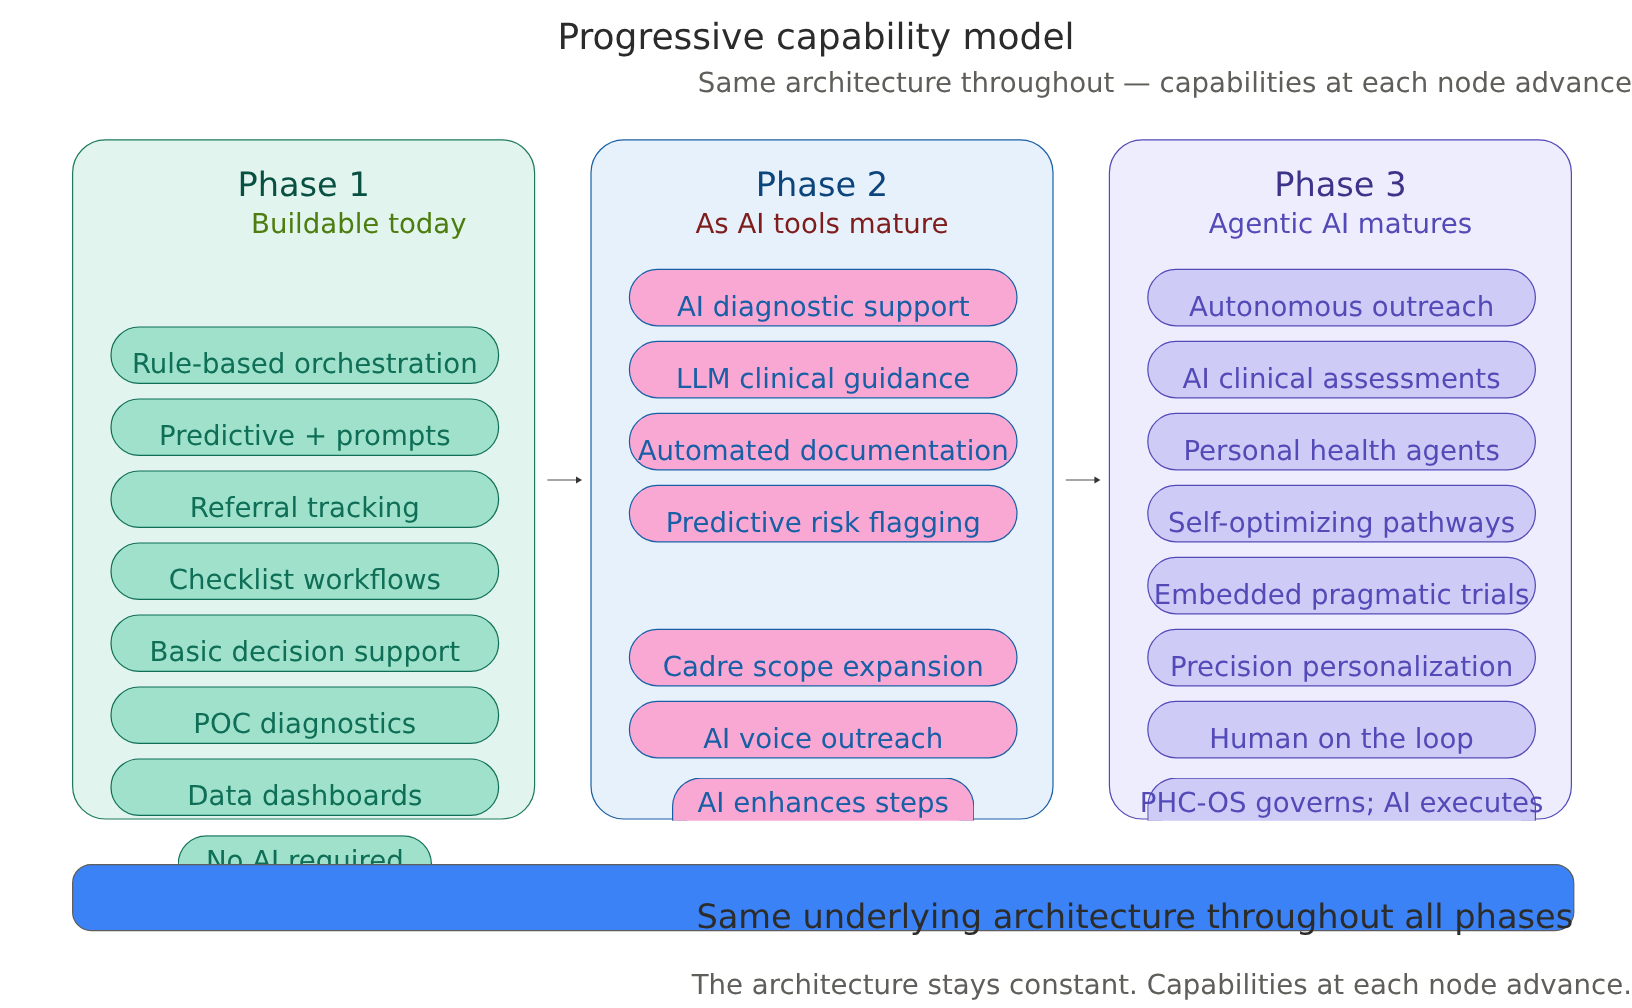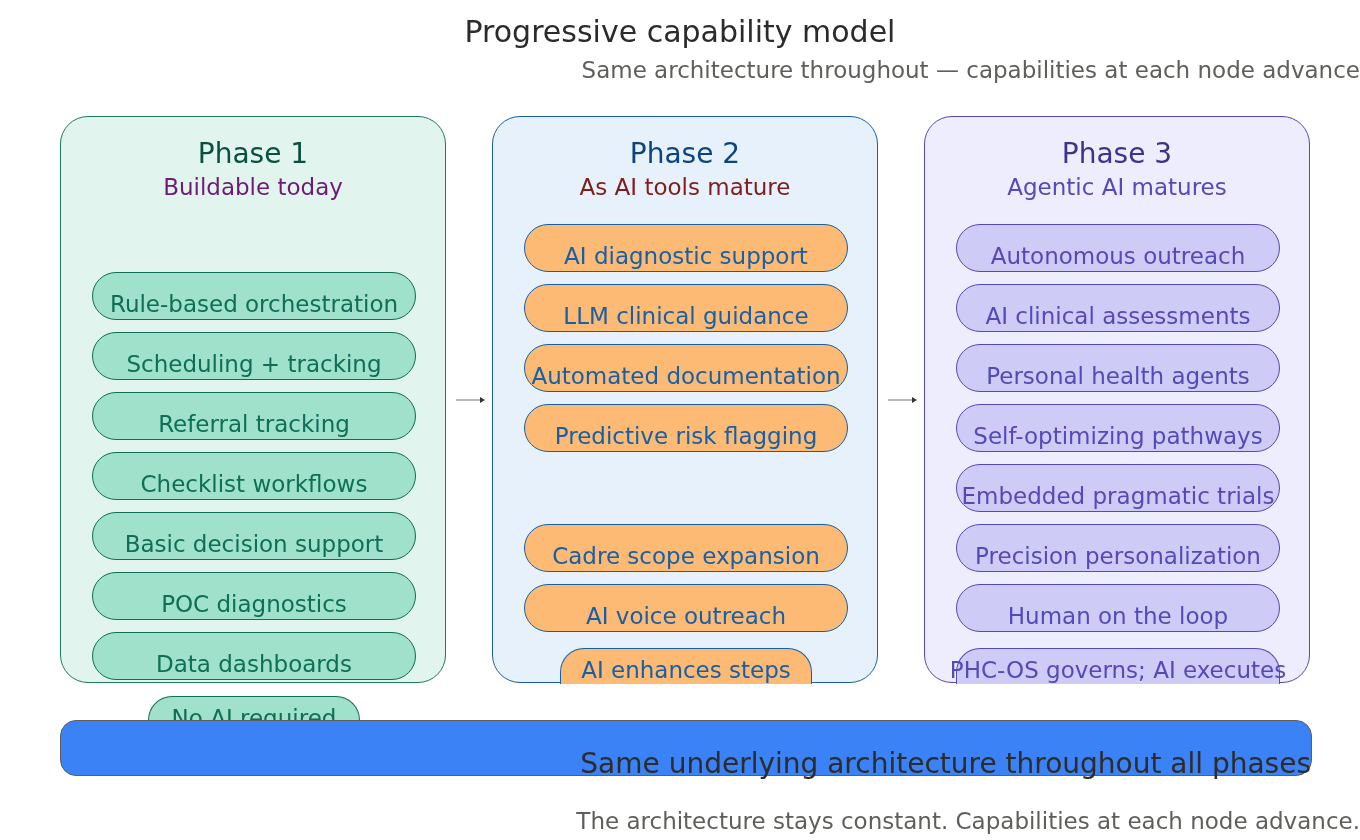--- a/index.html
+++ b/index.html
@@ -17,26 +17,26 @@
           box-sizing: border-box; border: 1.2px solid; white-space: nowrap; overflow: visible;
           display: flex; justify-content: center; }
   .pill span { position: relative; top: 16px; font-size: 23px; line-height: 30px; }
   .pill.last { left: 87px; width: 212px; height: 36px; border-bottom: none;
                border-radius: 24px 24px 0 0; }
   .phase.p2 .pill.last { left: 67px; width: 252px; }
   .phase.p3 .pill.last { left: 31px; width: 324px; }
   .pill.last span { top: 6px; }
 
   .p1 { left: 60px; background: #e1f5ee; border-color: #1d7a5c; }
-  .p1 .phase-title { color: #085041; } .p1 .phase-sub { color: #701a75; }
+  .p1 .phase-title { color: #085041; } .p1 .phase-sub { color: #4d7c0f; padding-left: 46px; }
   .p1 .pill { background: #9fe1cb; border-color: #0f6e56; color: #0f6e56; margin-top: 48px; }
 
   .p2 { left: 492px; background: #e6f1fb; border-color: #185fa5; }
   .p2 .phase-title { color: #0c447c; } .p2 .phase-sub { color: #7f1d1d; }
-  .p2 .pill { background: #fdba74; border-color: #185fa5; color: #185fa5; }
+  .p2 .pill { background: #f9a8d4; border-color: #185fa5; color: #185fa5; }
 
   .p3 { left: 924px; background: #eeedfe; border-color: #534ab7; }
   .p3 .phase-title { color: #3c3489; } .p3 .phase-sub { color: #534ab7; }
   .p3 .pill { background: #cecbf6; border-color: #534ab7; color: #534ab7; }
 
   .arrow { position: absolute; top: 394px; width: 30px; height: 12px; }
   .arrow svg { display: block; }
 
   .foundation { position: absolute; left: 60px; top: 720px; width: 1252px; height: 56px;
                 box-sizing: border-box; border: 1.2px solid #5f5e5a; border-radius: 16px;
@@ -51,21 +51,21 @@
 <div class="title">Progressive capability model</div>
 <div class="subtitle">Same architecture throughout — capabilities at each node advance</div>
 
 <div class="phase p1">
   <div class="phase-title">Phase 1</div>
   <div class="phase-sub">Buildable today</div>
   <div class="pill" style="top:107px">
       <span>Rule-based orchestration</span>
     </div>
   <div class="pill" style="top:167px">
-      <span>Scheduling + tracking</span>
+      <span>Predictive + prompts</span>
     </div>
   <div class="pill" style="top:227px">
       <span>Referral tracking</span>
     </div>
   <div class="pill" style="top:287px">
       <span>Checklist workflows</span>
     </div>
   <div class="pill" style="top:347px">
       <span>Basic decision support</span>
     </div>

